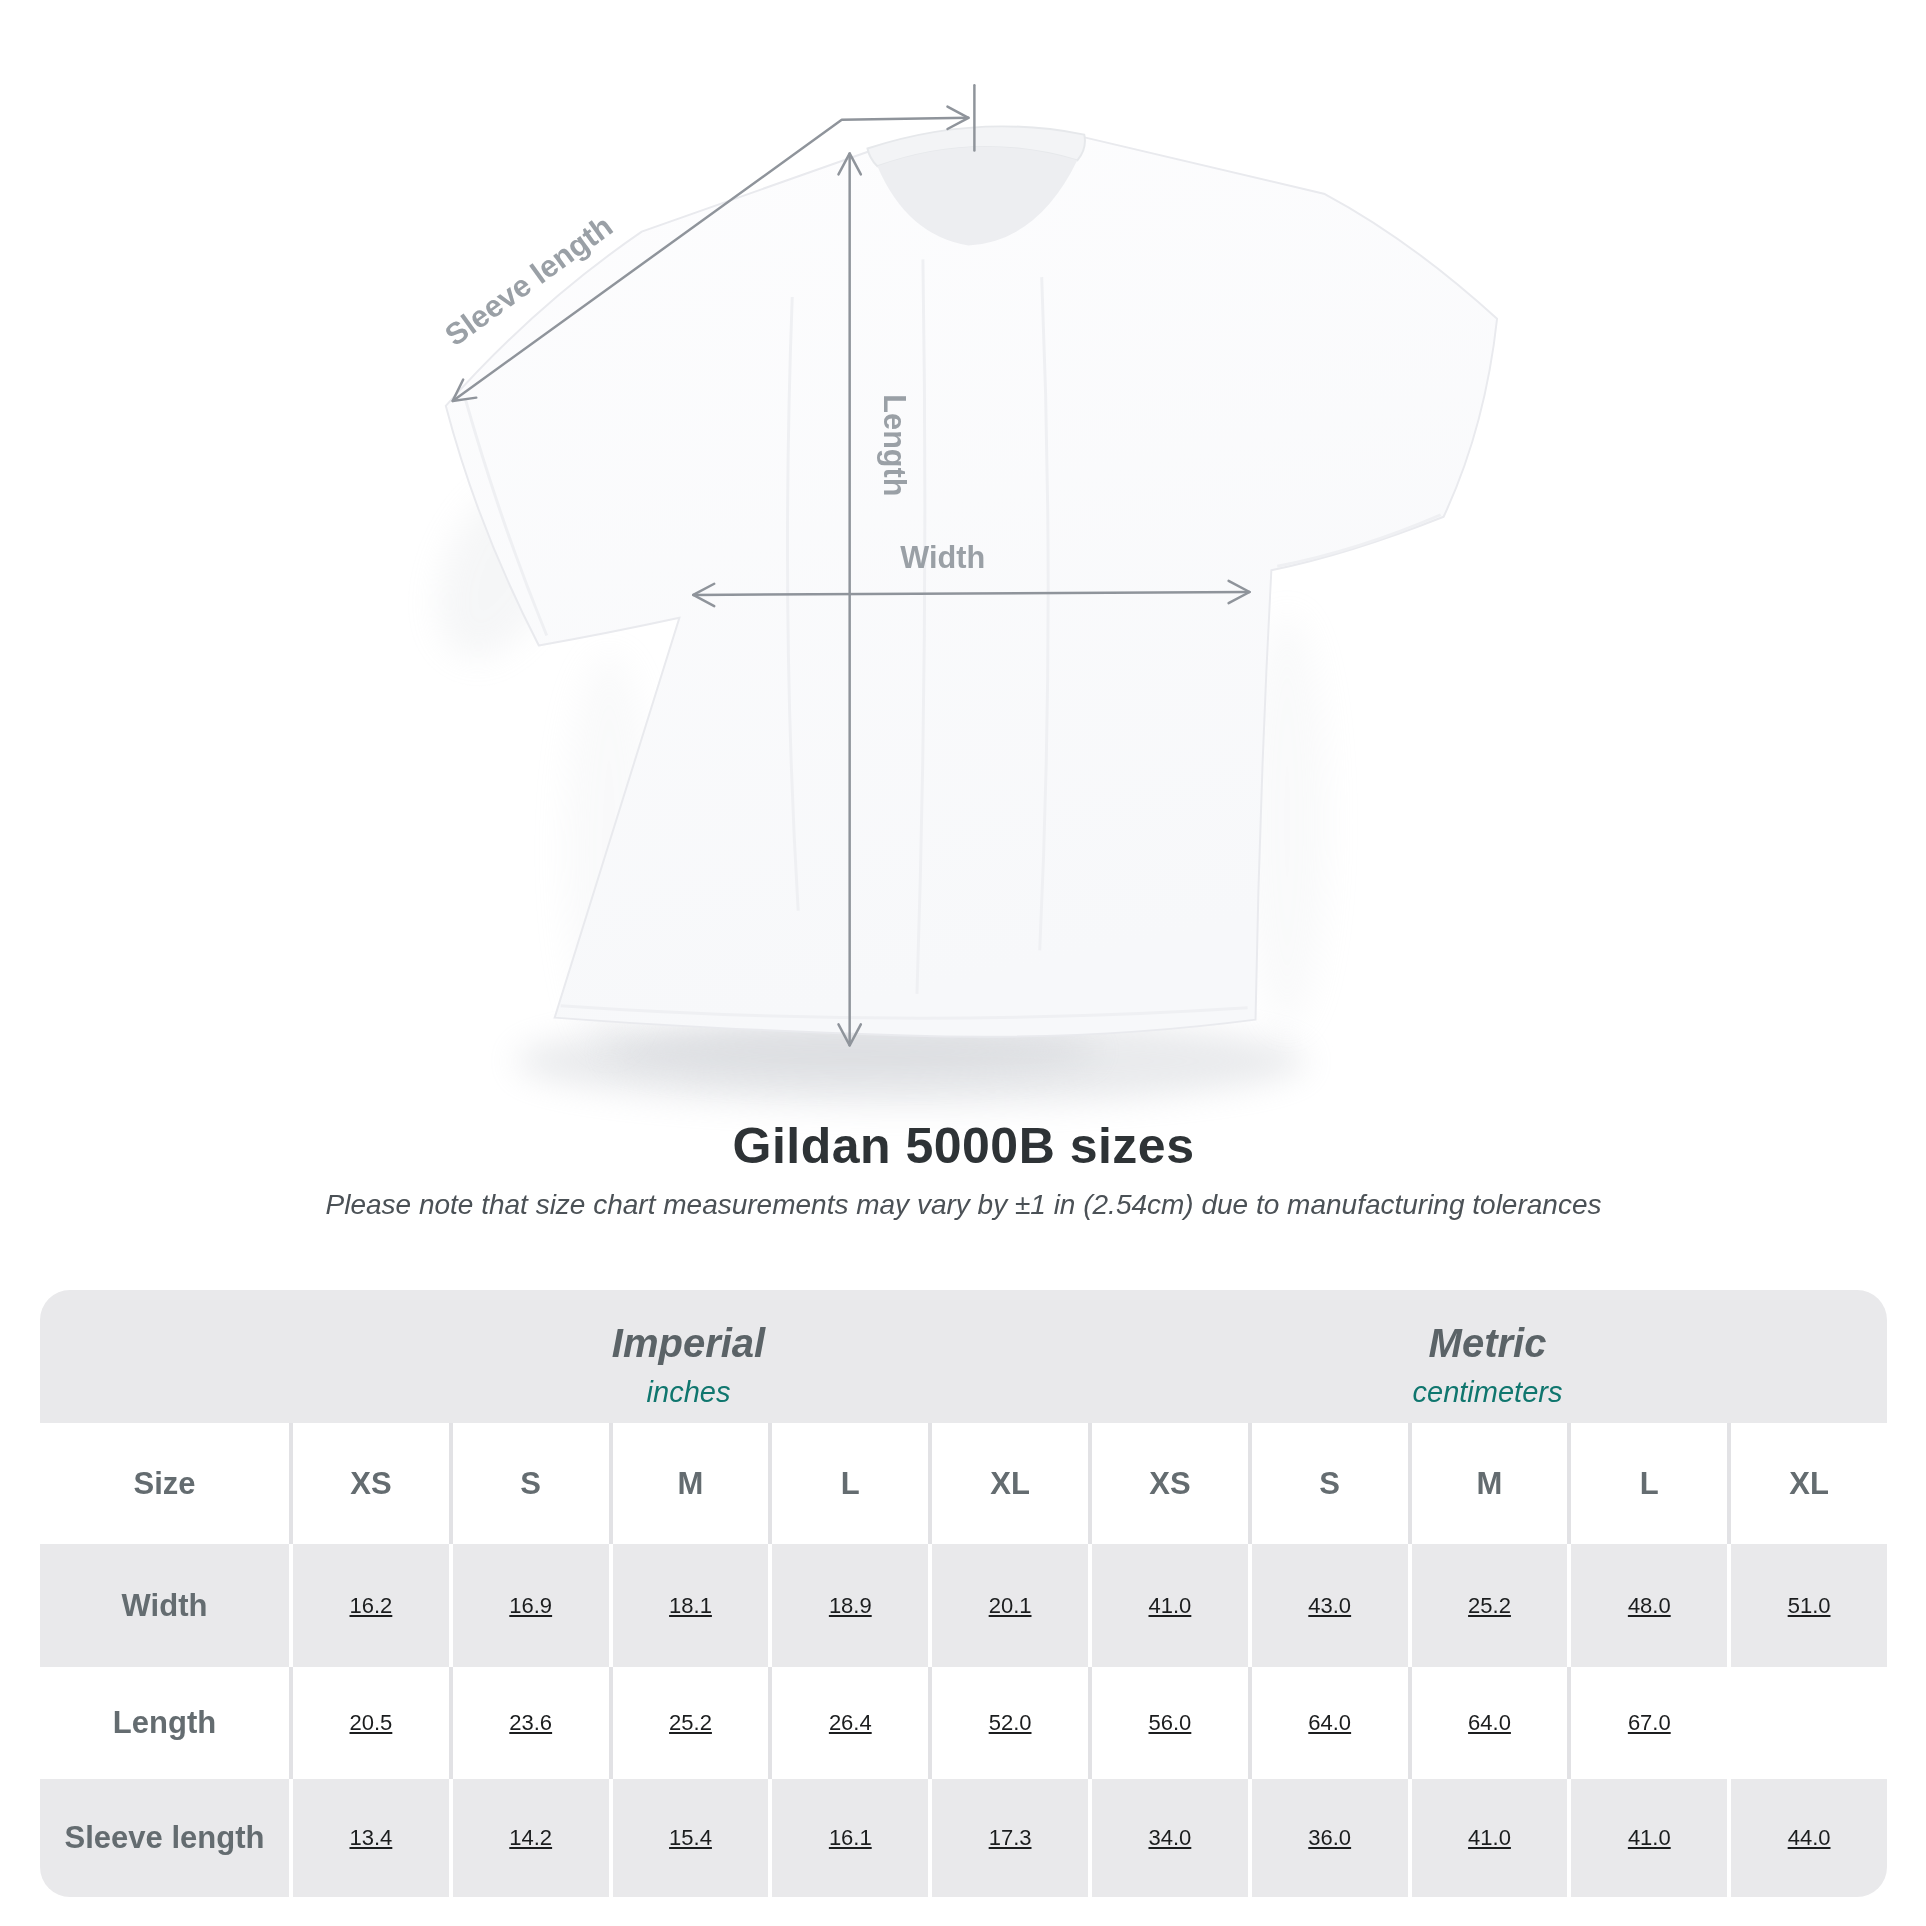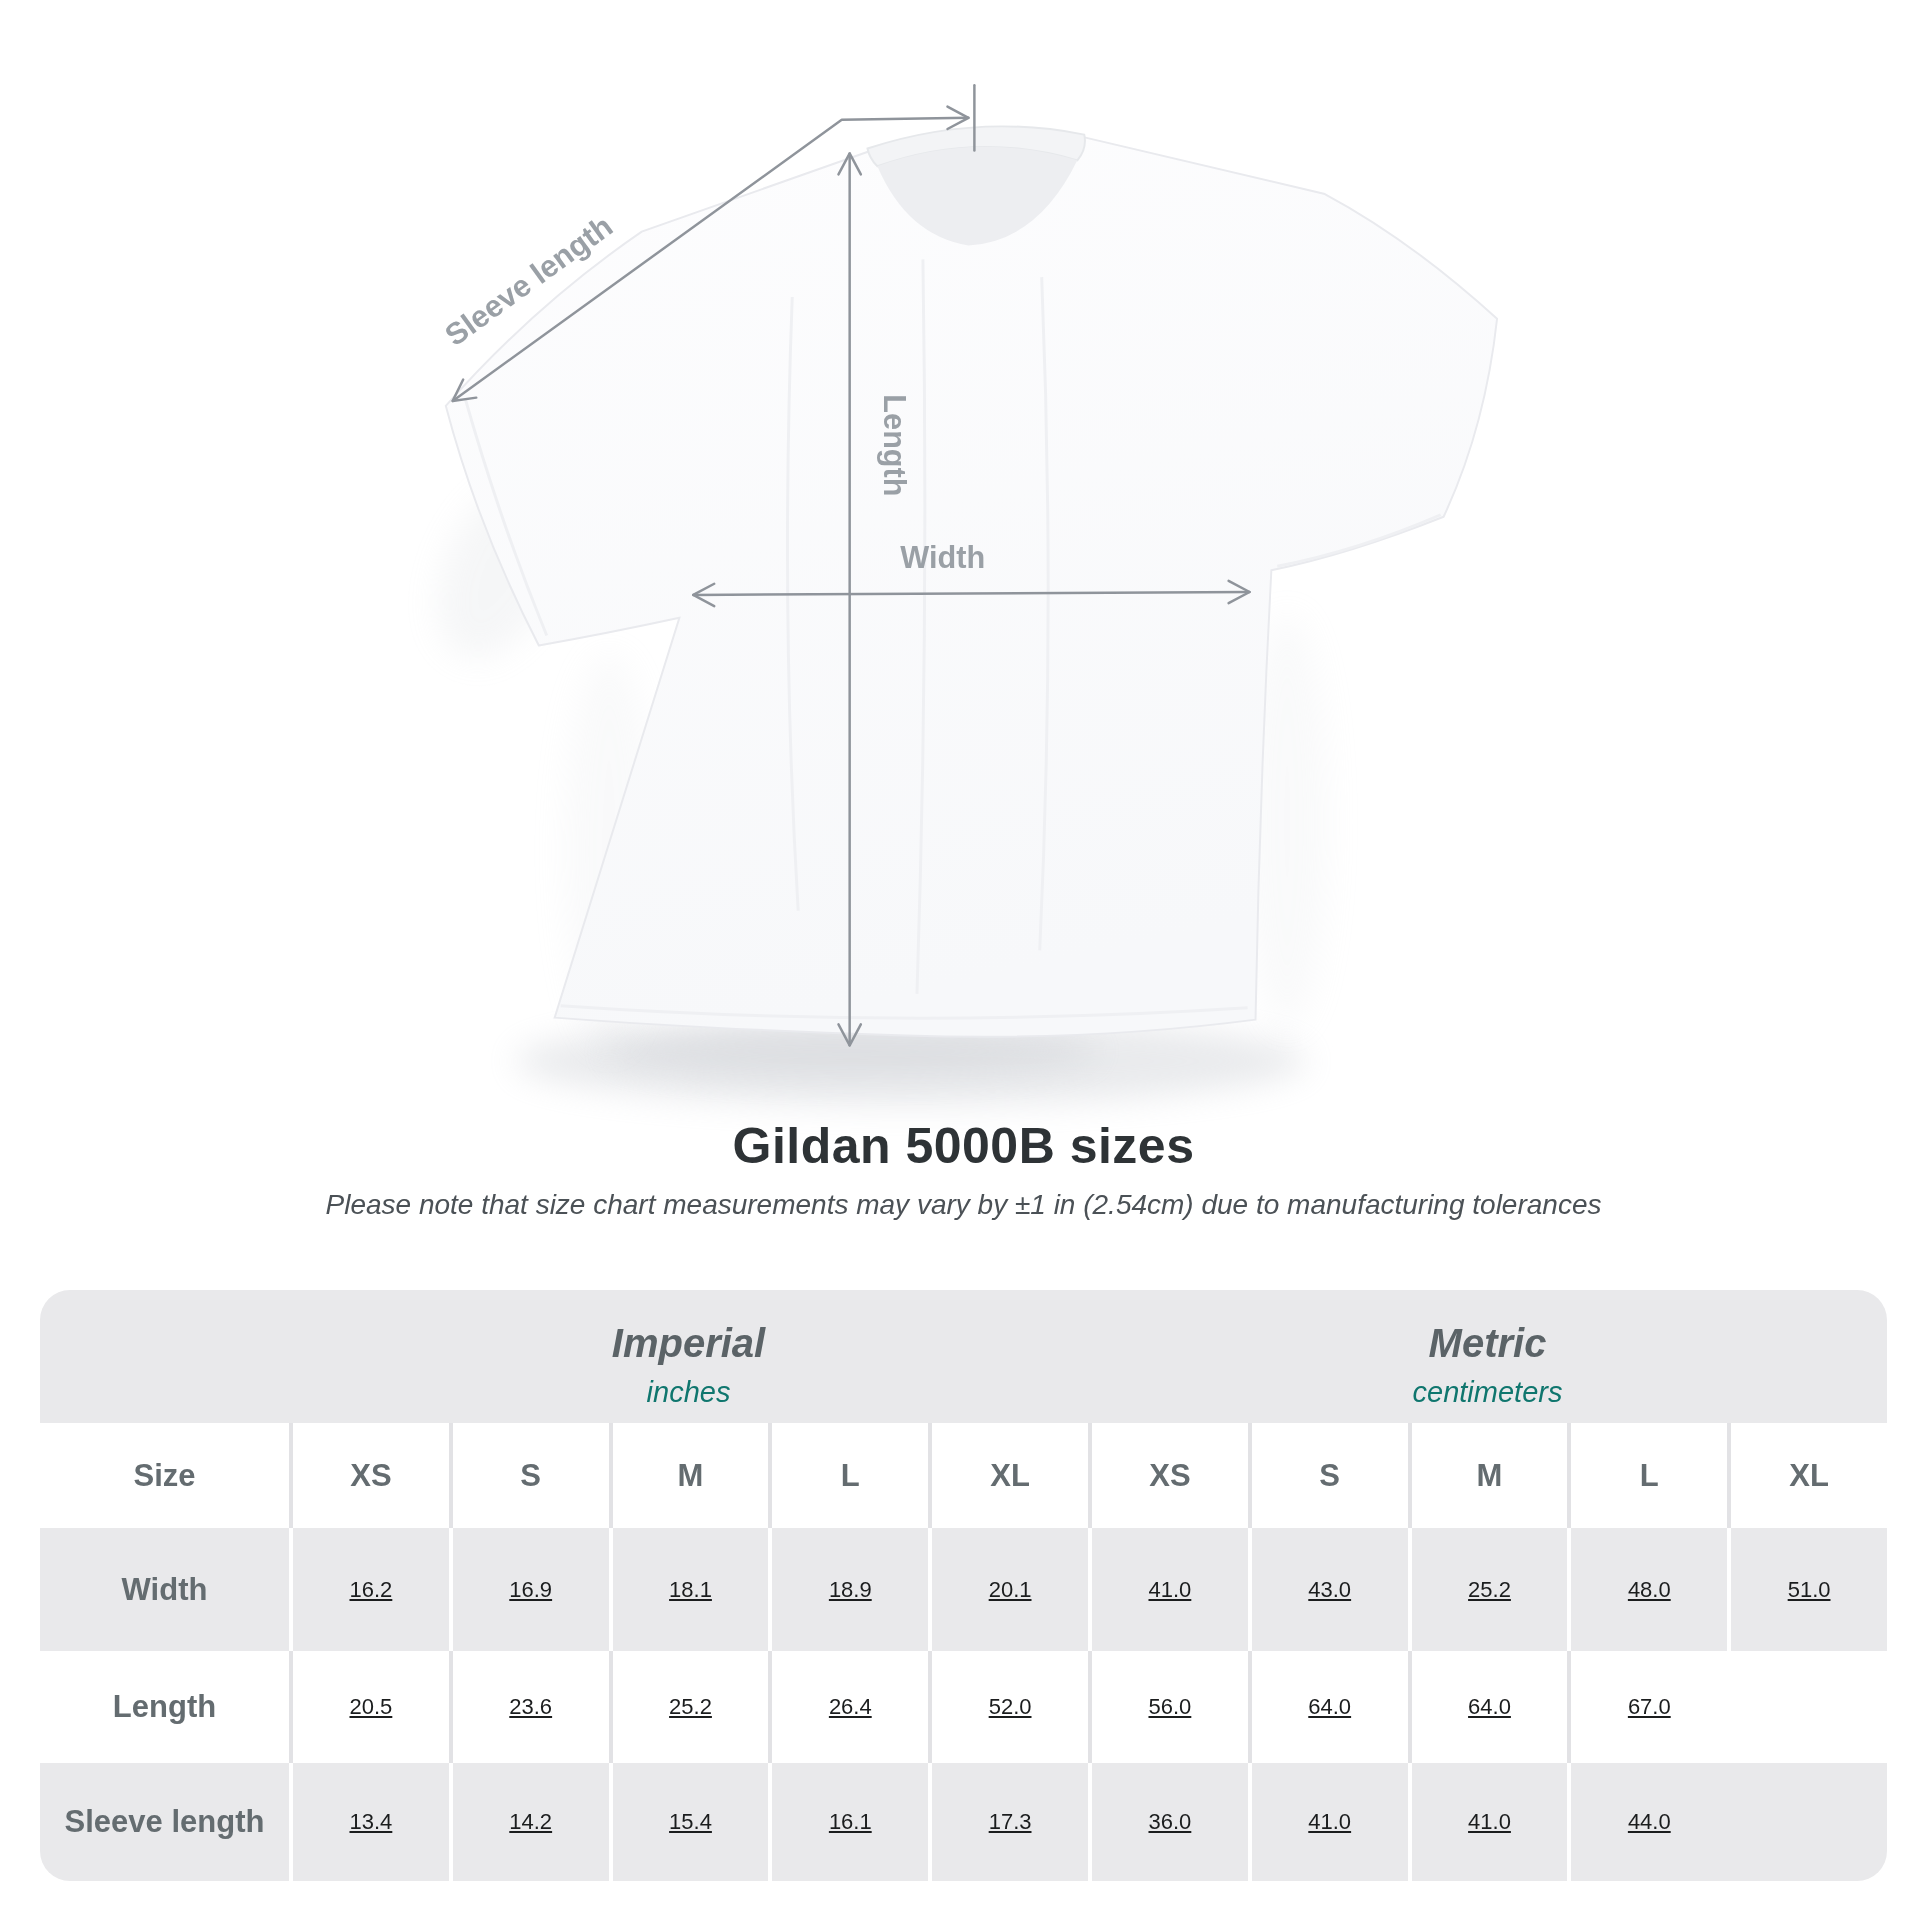--- a/index.html
+++ b/index.html
@@ -66,21 +66,21 @@
   .band-name {
     font-size: 40px; font-weight: bold; font-style: italic;
     color: #5b6367;
   }
   .band-unit {
     margin-top: 10px;
     font-size: 29px; font-style: italic;
     color: #0f766e;
   }
 
-  .row-size   { height: 105px; background: #ffffff; --div: #e2e2e5; }
+  .row-size   { height: 121px; background: #ffffff; --div: #e2e2e5; }
   .row-width  { height: 123px; background: #e9e9eb; --div: #ffffff; }
   .row-length { height: 112px; background: #ffffff; --div: #e2e2e5; }
   .row-sleeve { height: 118px; background: #e9e9eb; --div: #ffffff; }
 
   .cell {
     display: flex; align-items: center; justify-content: center;
     min-width: 0;
   }
   .cell + .cell { border-left: 4px solid var(--div); }
 
@@ -229,20 +229,21 @@
       <div class="cell cell-value">67.0</div>
     </div>
 
     <div class="trow row-sleeve">
       <div class="cell cell-label">Sleeve length</div>
       <div class="cell cell-value">13.4</div>
       <div class="cell cell-value">14.2</div>
       <div class="cell cell-value">15.4</div>
       <div class="cell cell-value">16.1</div>
       <div class="cell cell-value">17.3</div>
+      <div class="cell cell-value">34.0</div>
       <div class="cell cell-value">36.0</div>
       <div class="cell cell-value">41.0</div>
       <div class="cell cell-value">41.0</div>
       <div class="cell cell-value">44.0</div>
     </div>
 
   </div>
 </div>
 
 

